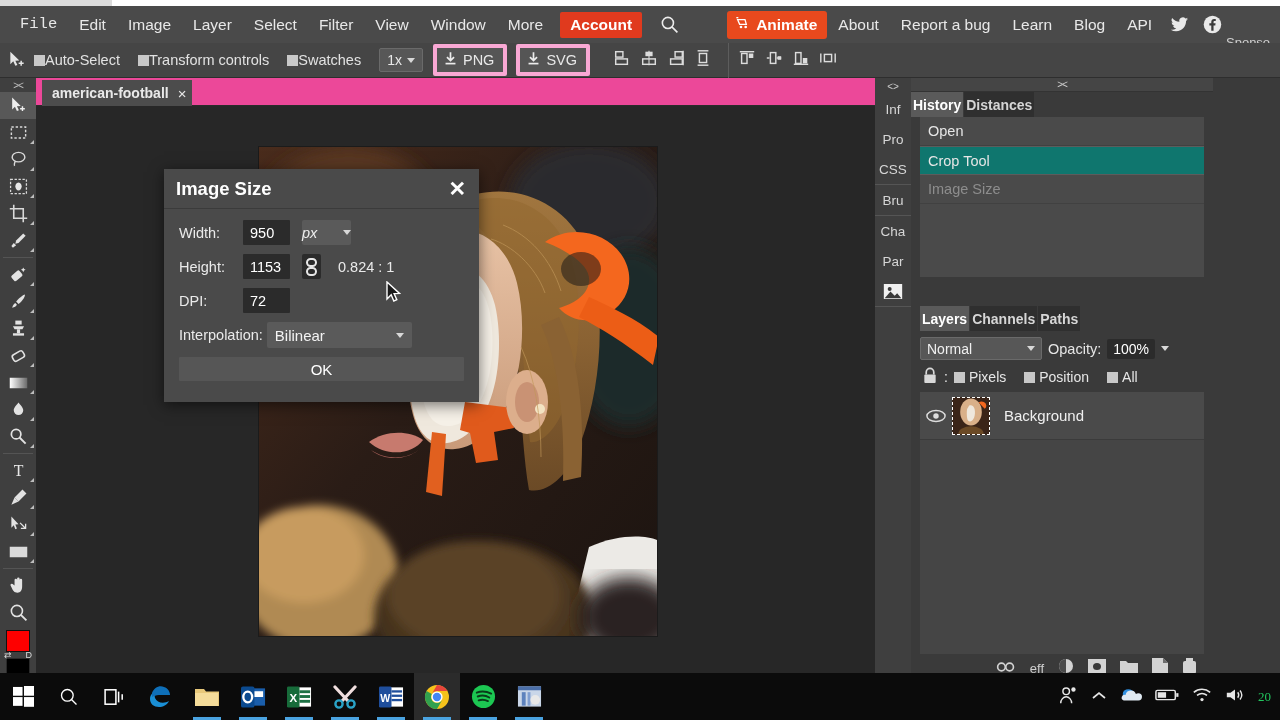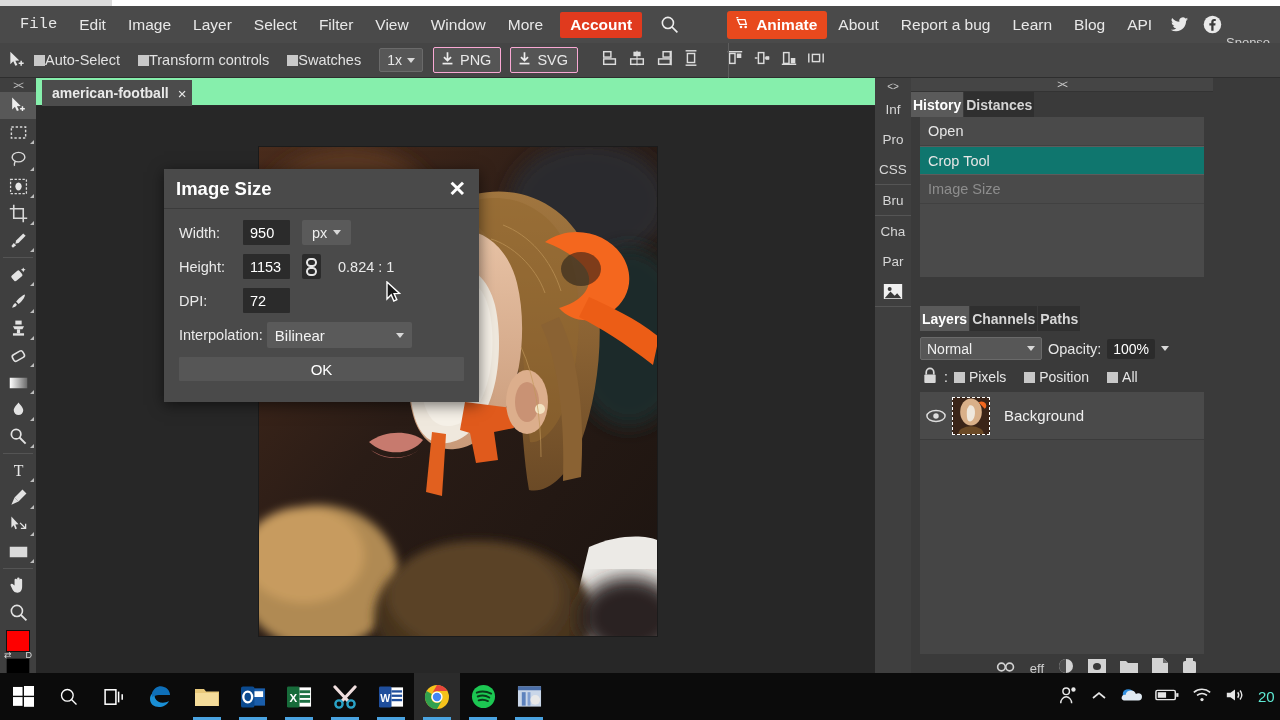--- a/index.html
+++ b/index.html
@@ -27,21 +27,21 @@
              line-height:17px; padding-top:28px; padding-left:12px; overflow:hidden; white-space:nowrap; }
 
   
   .optbar { position:absolute; left:0; top:43px; width:1280px; height:35px; background:#454545;
             display:flex; align-items:center; border-bottom:1px solid #2e2e2e; }
   .opt-tool-ico { width:34px; display:flex; justify-content:center; align-items:center; }
   .chk { display:flex; align-items:center; margin-right:18px; color:#e2e2e2; font-size:14.5px; }
   .chk .box { width:11px; height:11px; background:#c8c8c8; display:inline-block; }
   .opt-sel { background:#575757; border:1px solid #6a6a6a; border-radius:2px; color:#e8e8e8; font-size:14px;
              padding:3px 7px; display:flex; align-items:center; gap:5px; margin-right:10px; }
-  .opt-btn { background:#555; border:1px solid #f9a8d4; border-radius:2px; color:#e8e8e8; font-size:14.5px;
+  .opt-btn { background:#555; border:4px solid #f9a8d4; border-radius:2px; color:#e8e8e8; font-size:14.5px;
              padding:2px 9px 2px 5px; display:flex; align-items:center; gap:4px; margin-right:9px; }
   .align-group { display:flex; align-items:center; gap:9px; margin-left:14px; }
   .align-group.g2 { margin-left:26px; }
   .caret { width:0;height:0;border-left:4px solid transparent;border-right:4px solid transparent;
            border-top:5px solid #d8d8d8; }
   .optbar-rule { position:absolute; left:728px; top:43px; width:1px; height:35px; background:#5d5d5d; }
 
   
   .toolbar { position:absolute; left:0; top:78px; width:36px; height:595px; background:#3f3f3f; }
   .tb-collapse { height:14px; display:flex; align-items:center; justify-content:center; color:#c0c0c0;
@@ -52,21 +52,21 @@
                border-left:4px solid transparent; border-bottom:4px solid #bdbdbd; }
   .tb-sep { height:1px; background:#545454; margin:3px 3px; }
   .swatch-wrap { position:relative; height:56px; margin-top:4px; }
   .sw-fg { position:absolute; left:6px; top:0; width:24px; height:22px; background:#fe0000; border:1px solid #111; }
   .sw-bg { position:absolute; left:6px; top:28px; width:24px; height:22px; background:#000; border:1px solid #2a2a2a; }
   .sw-lbl { position:absolute; top:20px; left:4px; width:28px; color:#ddd; font-size:9px;
             display:flex; justify-content:space-between; }
   .qm { height:26px; display:flex; align-items:center; justify-content:center; }
 
   
-  .tabbar { position:absolute; left:36px; top:78px; width:839px; height:28px; background:#86efac;
+  .tabbar { position:absolute; left:36px; top:78px; width:839px; height:28px; background:#ec4899;
             border-bottom:1px solid #2b2b2b; }
   .doctab { position:absolute; left:6px; top:2px; height:26px; background:#4c4c4c; color:#e9e9e9;
             font-size:14px; font-weight:bold; display:flex; align-items:center; padding:0 6px 0 10px;
             max-width:166px; overflow:hidden; }
   .doctab .nm { max-width:118px; overflow:hidden; white-space:nowrap; display:block; }
   .doctab .x { margin-left:9px; font-size:15px; font-weight:normal; color:#e9e9e9; }
 
   
   .canvas-area { position:absolute; left:36px; top:106px; width:839px; height:567px; background:#272727; }
   .photo { position:absolute; left:222px; top:40px; width:400px; height:491px; overflow:hidden;
@@ -119,39 +119,39 @@
   .dlg-title { height:40px; background:#4a4a4a; border-bottom:1px solid #3b3b3b;
                display:flex; align-items:center; justify-content:space-between; padding:0 13px 0 12px; }
   .dlg-title .t { color:#fff; font-size:18.5px; font-weight:bold; }
   .dlg-title .x { color:#fff; font-size:21px; font-weight:bold; line-height:18px; }
   .dlg-body { padding:11px 15px 0 15px; }
   .frow { display:flex; align-items:center; margin-bottom:9px; }
   .flabel { color:#eaeaea; font-size:14.5px; width:64px; }
   .finput { background:#2b2b2b; color:#fff; font-size:14.5px; width:47px; height:25px;
             display:flex; align-items:center; padding-left:7px; border-radius:1px; }
   .unitsel { background:#5a5a5a; border-radius:2px; color:#eee; font-size:14.5px; height:25px; width:49px;
-             margin-left:12px; display:flex; align-items:center; justify-content:space-between; padding:0 10px; }
+             margin-left:12px; display:flex; align-items:center; justify-content:space-between; padding:0 0;font-style:italic; }
   .linkbtn { width:19px; height:25px; background:#2b2b2b; margin-left:12px; border-radius:2px;
              display:flex; align-items:center; justify-content:center; }
   .ratio { color:#eaeaea; font-size:14.5px; margin-left:17px; }
   .interp-sel { background:#5a5a5a; border-radius:2px; color:#f2f2f2; font-size:15px; height:26px; width:145px;
                 margin-left:4px; display:flex; align-items:center; justify-content:space-between; padding:0 8px; }
   .okbtn { margin:8px 15px 0 15px; height:24px; background:#565656; color:#fff; font-size:15px;
            display:flex; align-items:center; justify-content:center; border-radius:1px; }
   .cursor-arrow { position:absolute; left:386px; top:281px; }
 
   
   .taskbar { position:absolute; left:0; top:673px; width:1280px; height:47px; background:#0b0b0b;
              display:flex; align-items:center; }
   .tbi { width:46px; height:47px; display:flex; align-items:center; justify-content:center; position:relative; }
   .tbi.active { background:#2b2b2b; }
   .tbi .under { position:absolute; bottom:0; left:9px; width:28px; height:3px; background:#4aa3e0; }
   .tray { position:absolute; right:0; top:673px; height:47px; display:flex; align-items:center; gap:13px;
           padding-right:4px; }
-  .clock { color:#5eead4; font-size:15px; width:18px; overflow:hidden; white-space:nowrap; }
+  .clock { color:#22c55e; font-size:13px; width:18px; overflow:hidden; white-space:nowrap;font-family:Liberation Serif, serif; }
 </style>
 </head>
 <body>
 
 <div id="app">
 
   <div class="browser-strip">
     <div class="tabshadow"></div>
   </div>
 

